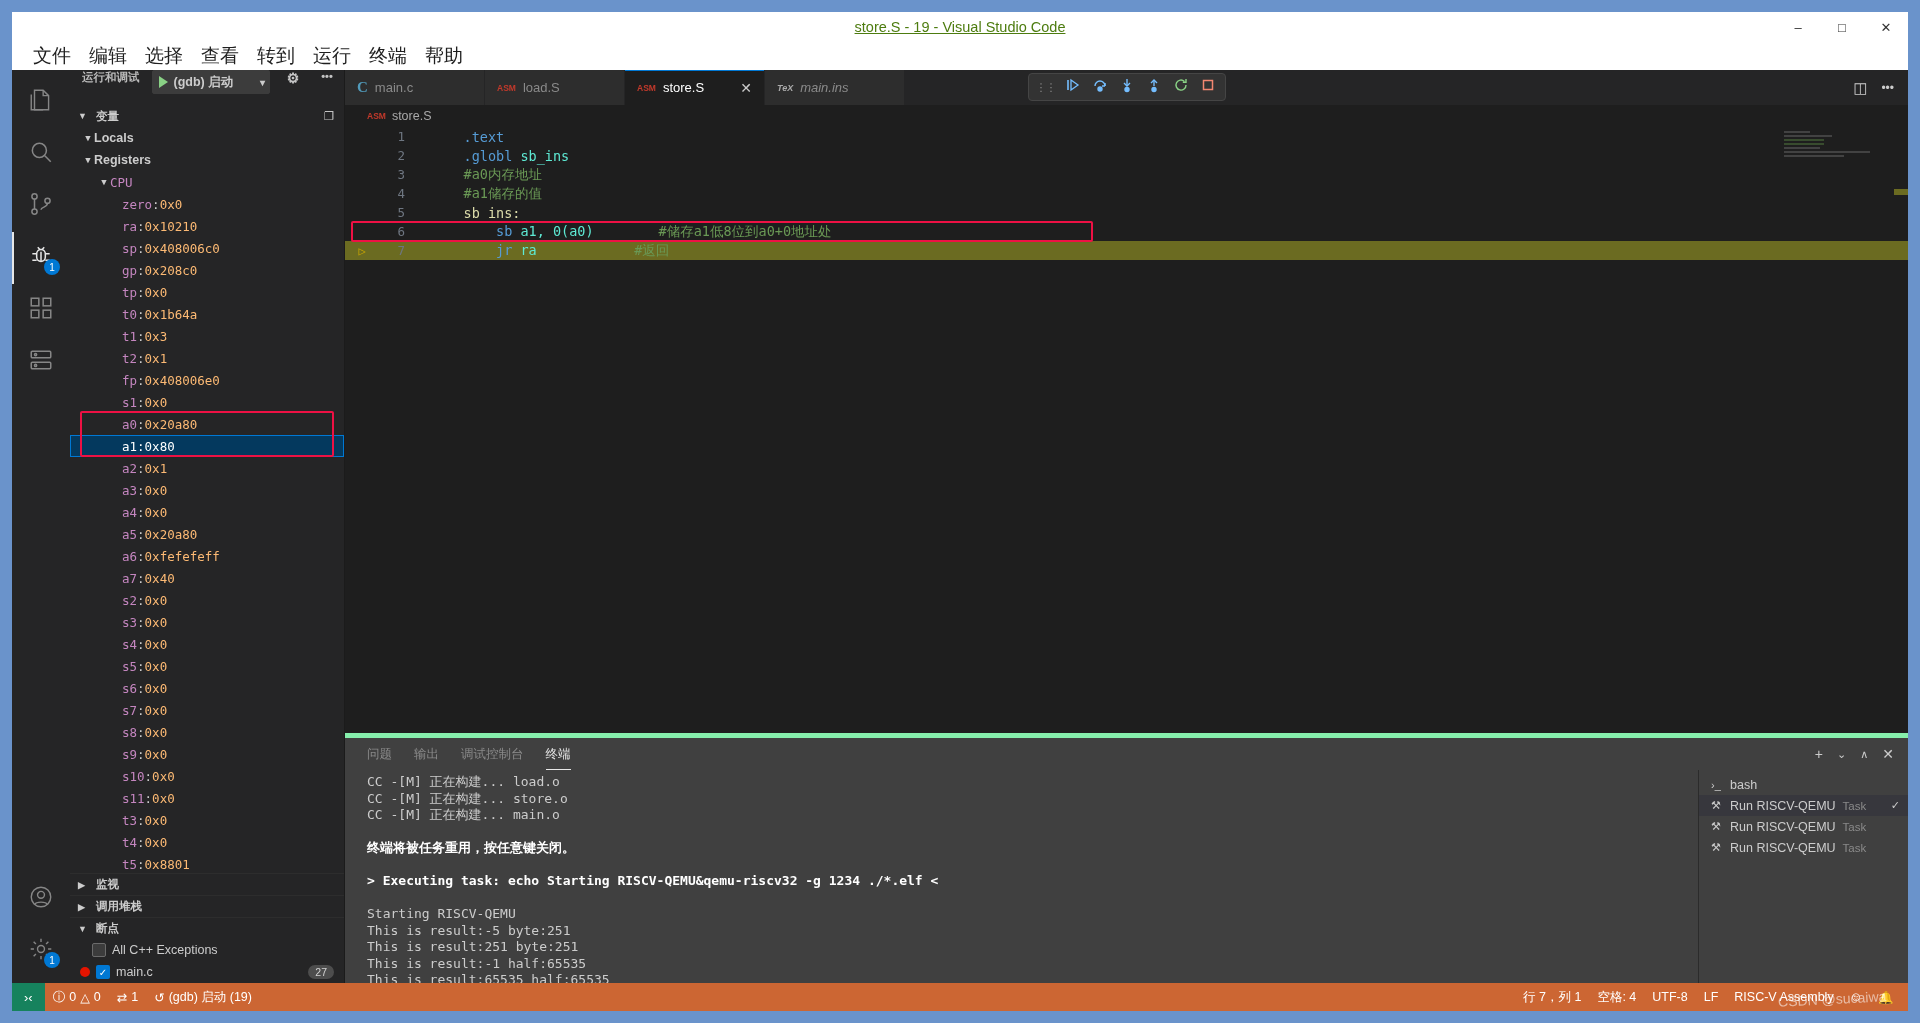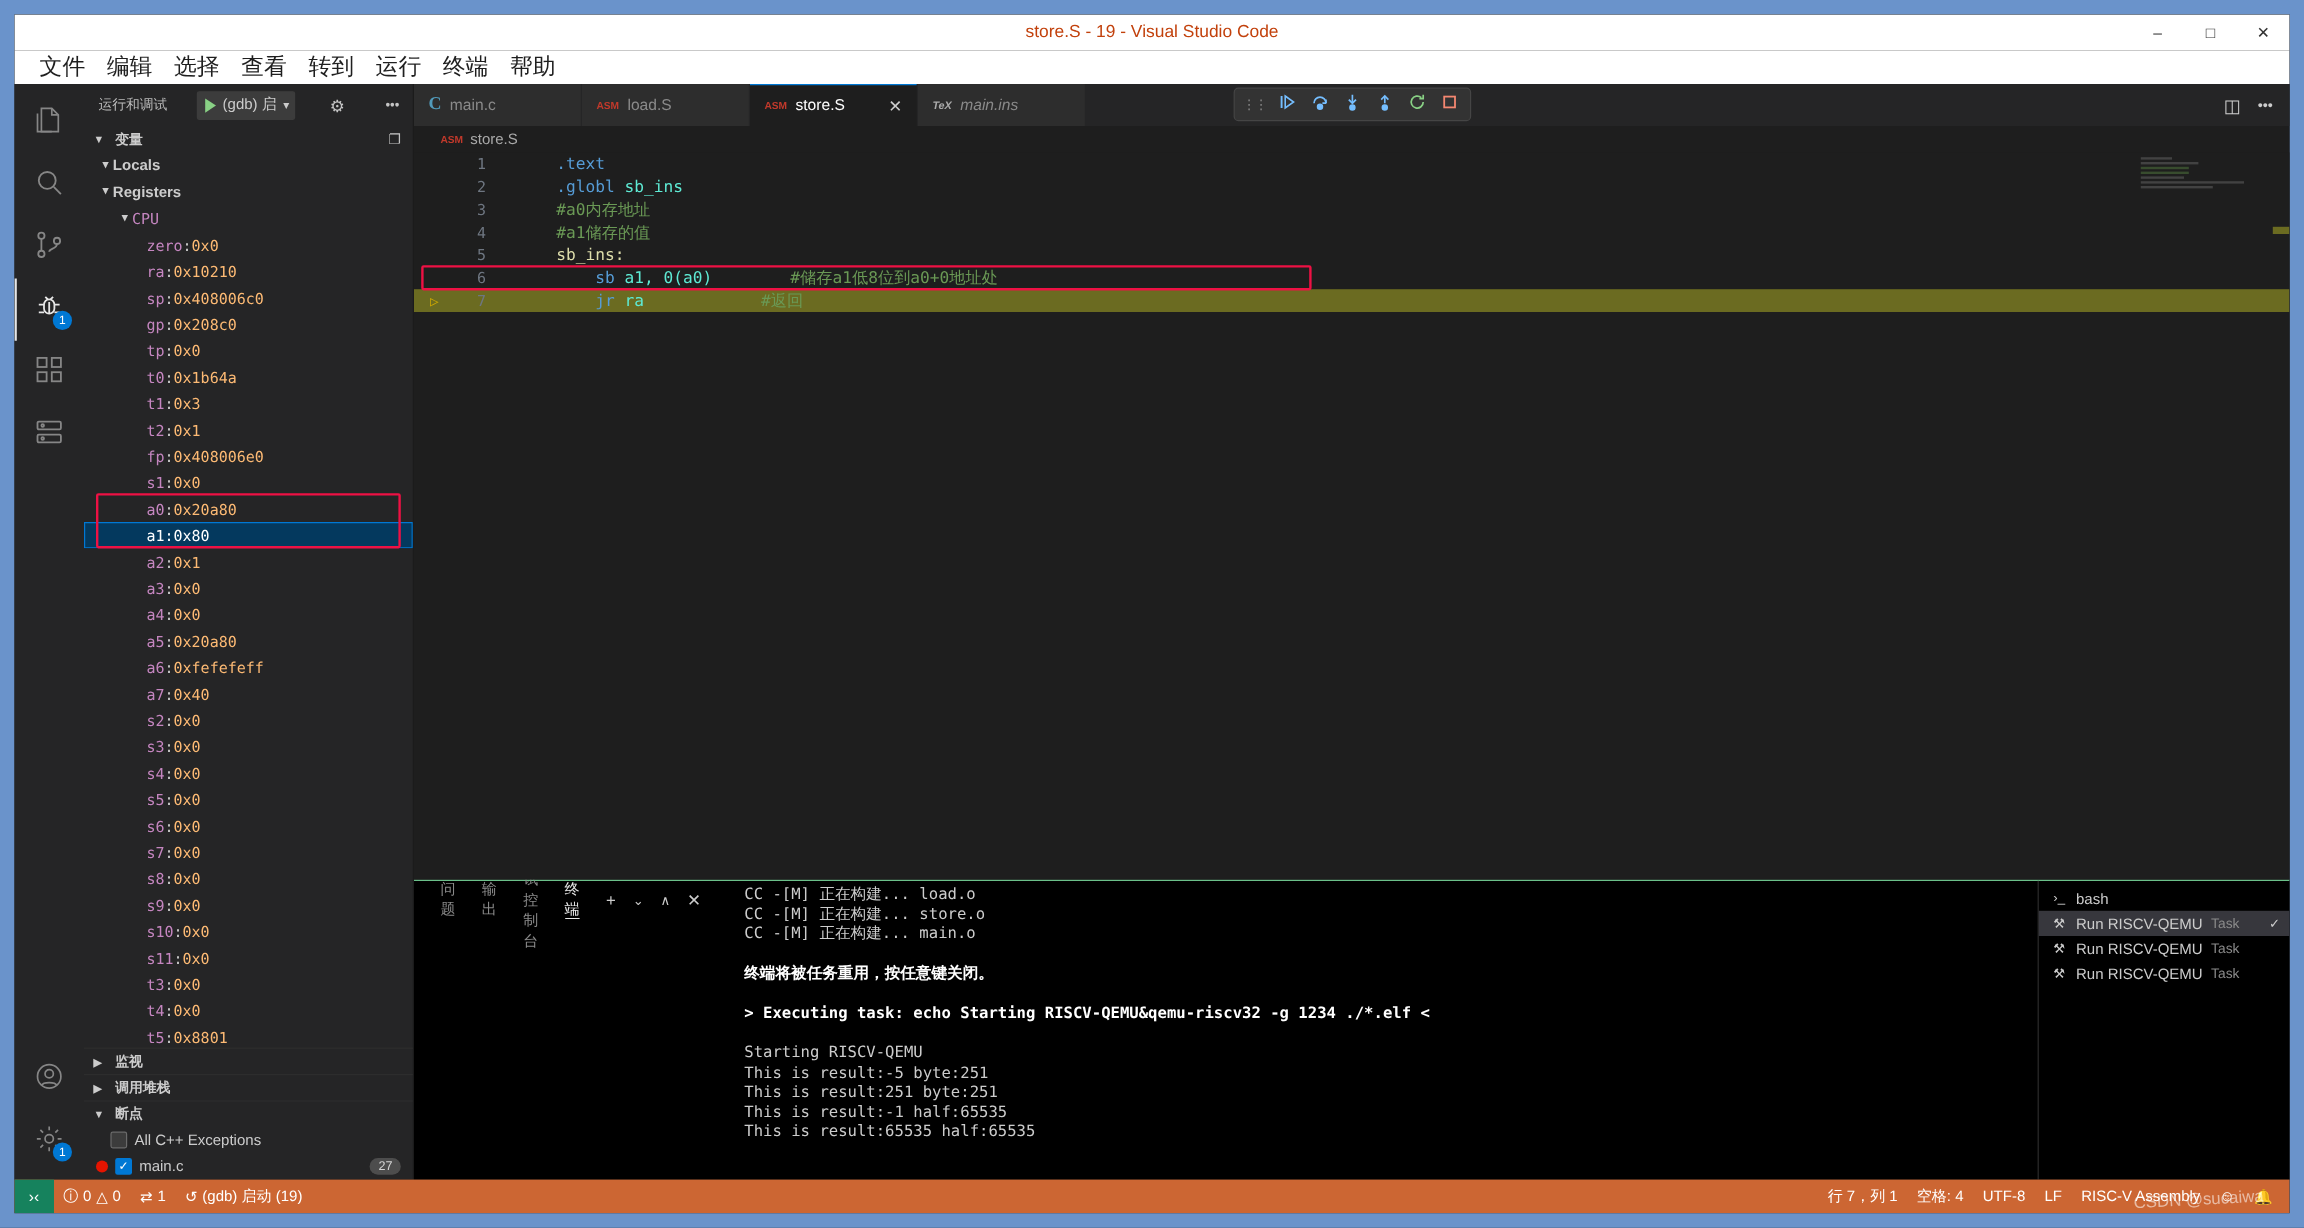--- a/index.html
+++ b/index.html
@@ -19,21 +19,21 @@
   }
 
   
   .titlebar {
     height: 30px; background: #ffffff; color: #1f1f1f;
     display: flex; align-items: center; position: relative;
     flex: 0 0 30px;
   }
   .title-center {
     position: absolute; left: 0; right: 0; text-align: center;
-    font-size: 14.5px; color: #c2410c; pointer-events: none;
+    font-size: 14.5px; color: #4d7c0f; pointer-events: none; text-decoration: underline;
   }
   .win-controls { margin-left: auto; display: flex; height: 100%; z-index: 2; }
   .win-btn {
     width: 44px; height: 30px; display: flex; align-items: center; justify-content: center;
     color: #333; font-size: 13px;
   }
 
   
   .menubar {
     height: 28px; background: #ffffff; display: flex; align-items: center;
@@ -65,22 +65,22 @@
   }
   .act-spacer { flex: 1; }
 
   
   .sidebar {
     width: 275px; background: #252526; flex: 0 0 275px;
     display: flex; flex-direction: column; min-height: 0;
     border-right: 1px solid #1b1b1b;
   }
   .sb-header {
-    height: 35px; display: flex; align-items: center; gap: 24px;
-    padding: 0 6px 0 12px; font-size: 12.5px; color: #cccccc;
+    height: 35px; display: flex; gap: 12px;
+    padding: 0 6px 0 12px; font-size: 12.5px; color: #cccccc; font-weight: bold;
   }
   .sb-header-label { font-size: 11.5px; color: #bbbbbb; white-space: nowrap; }
   .launch-select {
     background: #3c3c3c; border: 1px solid #3c3c3c; border-radius: 2px;
     height: 24px; display: flex; align-items: center; gap: 6px; padding: 0 4px 0 6px;
     flex: 1; min-width: 0;
   }
   .play-tri {
     width: 0; height: 0; border-left: 9px solid #89d185;
     border-top: 6px solid transparent; border-bottom: 6px solid transparent;
@@ -174,21 +174,21 @@
   .lbl { color: #dcdcaa; }
   .op { color: #d4d4d4; }
 
   .minimap {
     position: absolute; right: 14px; top: 4px; width: 110px; height: 40px; opacity: .6;
   }
   .mm-line { height: 2px; background: #5a5a5a; margin-bottom: 2px; }
   .editor-scroll-ind { position: absolute; right: 0; top: 62px; width: 14px; height: 6px; background: #6b6b21; }
 
   
-  .panel { height: 250px; flex: 0 0 250px; background: #000000; border-top: 1px solid #86efac; display: flex; }
+  .panel { height: 250px; flex: 0 0 250px; background: #404040; border-top: 5px solid #86efac; display: flex; flex-direction: column; }
   .panel-tabs { height: 32px; display: flex; align-items: center; padding-left: 22px; gap: 22px; flex: 0 0 32px; }
   .ptab { font-size: 12.5px; color: #8a8a8a; height: 100%; display: flex; align-items: center; }
   .ptab.active { color: #e7e7e7; box-shadow: inset 0 -1px 0 #e7e7e7; }
   .panel-actions { margin-left: auto; display: flex; align-items: center; gap: 14px; padding-right: 14px; color: #cccccc; font-size: 14px; }
   .panel-body { flex: 1; display: flex; min-height: 0; }
   .term-out {
     flex: 1; padding: 4px 0 0 22px; overflow: hidden;
     font-family: "DejaVu Sans Mono", monospace; font-size: 13px; color: #cccccc; line-height: 16.5px;
   }
   .term-out .bold { font-weight: bold; color: #ffffff; }

